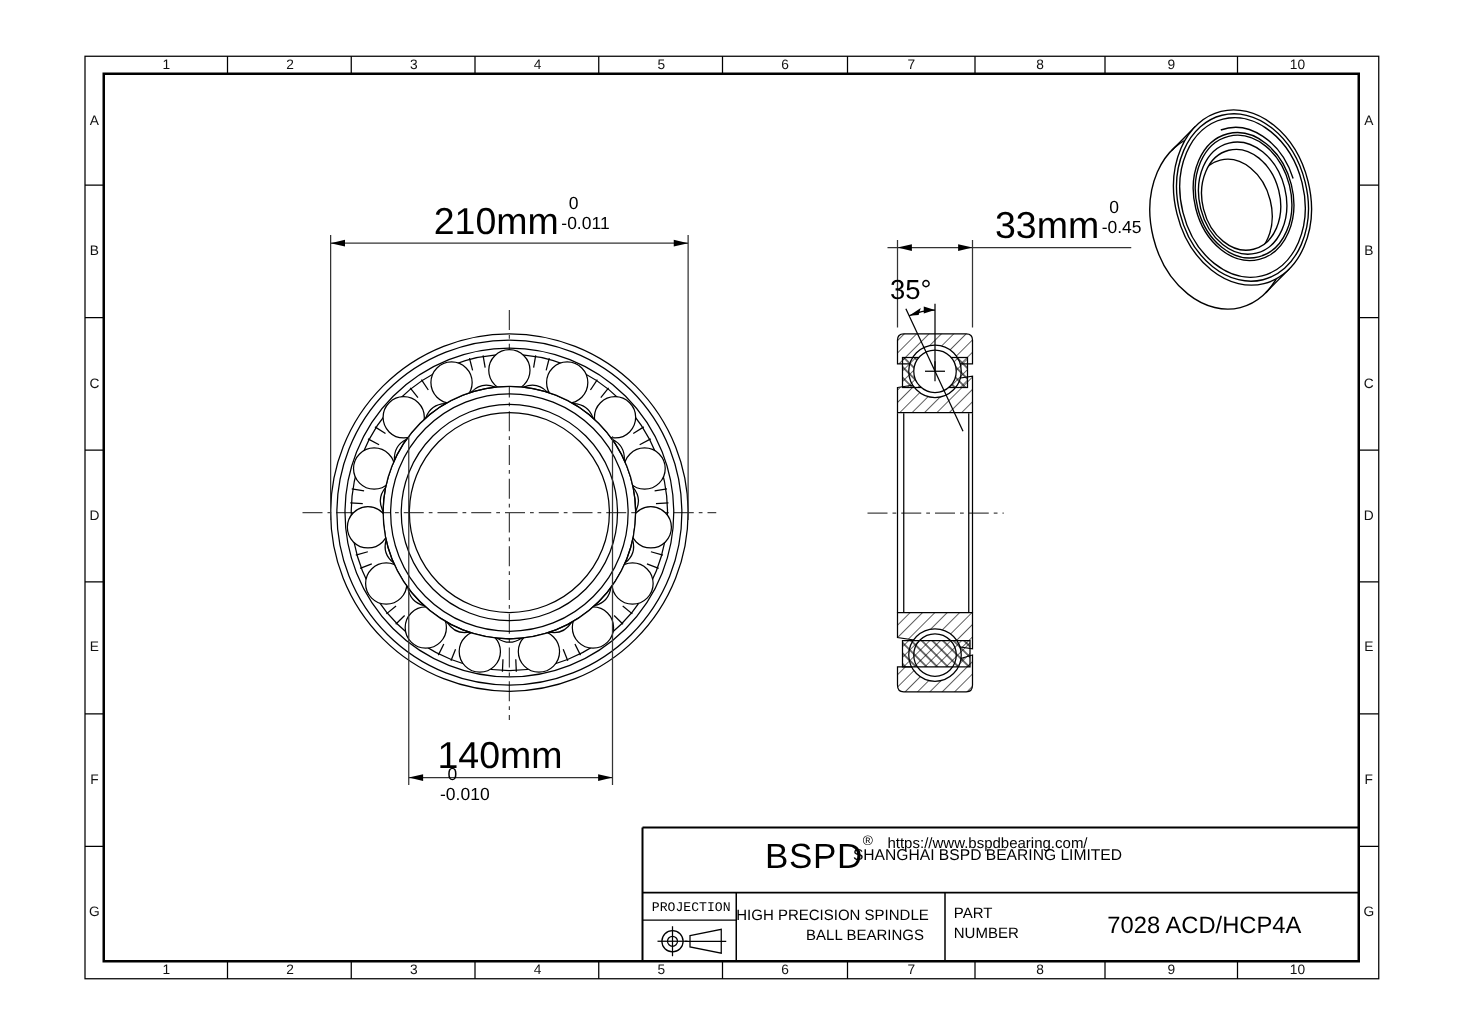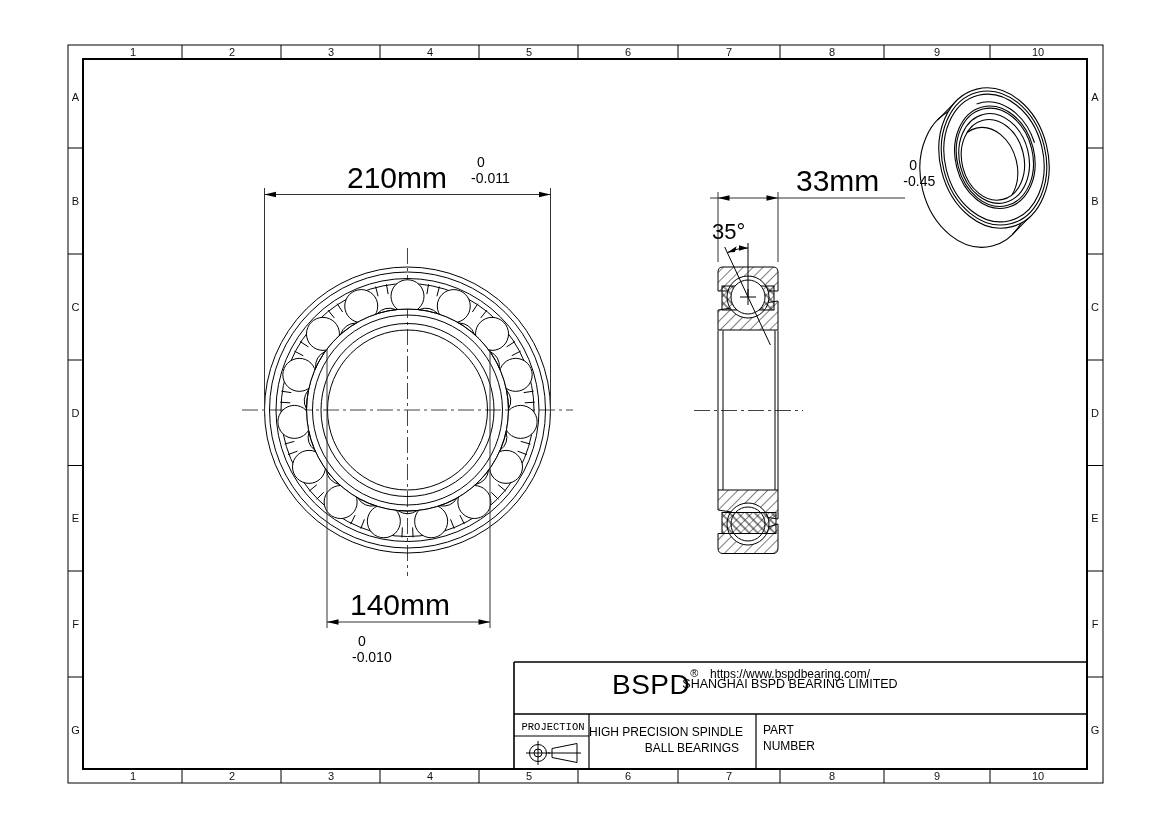--- a/index.html
+++ b/index.html
@@ -1,19 +1,19 @@
 <!DOCTYPE html>
 <html><head>
 <meta charset="utf-8">
 <style>
   html,body{margin:0;padding:0;background:#fff;}
   #page{position:relative;width:1170px;height:827px;background:#ffffff;
         font-family:"Liberation Sans",sans-serif;color:#000;overflow:hidden;}
   svg{position:absolute;left:0;top:0;}
-  .ov{position:absolute;white-space:nowrap;color:#000;gap:22px;}
+  .ov{position:absolute;white-space:nowrap;color:#000;}
   .zone{position:absolute;font-size:11px;color:#111;transform:translate(-50%,-50%);}
   .dim{display:flex;align-items:flex-start;font-size:30px;line-height:1;}
   .dim .tol{display:flex;flex-direction:column;font-size:14px;line-height:1.15;
             transform:translateY(-9px);margin-left:2px;}
   .dim .tol .u{padding-left:6px;}
   .angle{font-size:22px;}
   .bspd{font-size:28px;letter-spacing:0.5px;}
   .bspd sup{font-size:11px;vertical-align:top;position:relative;top:-2px;}
   .cotext{font-size:12.5px;text-align:center;width:260px;}
   .urltext{font-size:12px;text-align:center;width:260px;}
@@ -309,14 +309,15 @@
 </div>
 <div class="ov cotext" style="left:660px;top:677px;">SHANGHAI BSPD BEARING LIMITED</div>
 <div class="ov urltext" style="left:660px;top:667px;">https://www.bspdbearing.com/</div>
 <div class="ov projlab" style="left:514px;top:721px;">PROJECTION</div>
 <div class="ov prod" style="left:589px;top:725px;">HIGH  PRECISION SPINDLE</div>
 <div class="ov prod" style="left:589px;top:741px;padding-left:28px;">BALL BEARINGS</div>
 <div class="ov partlab" style="left:763px;top:723px;">
   <div>PART</div>
   <div>NUMBER</div>
 </div>
+<div class="ov pnum" style="left:840px;top:730px;">7028 ACD/HCP4A</div>
 
 </div>
 
 </body></html>

